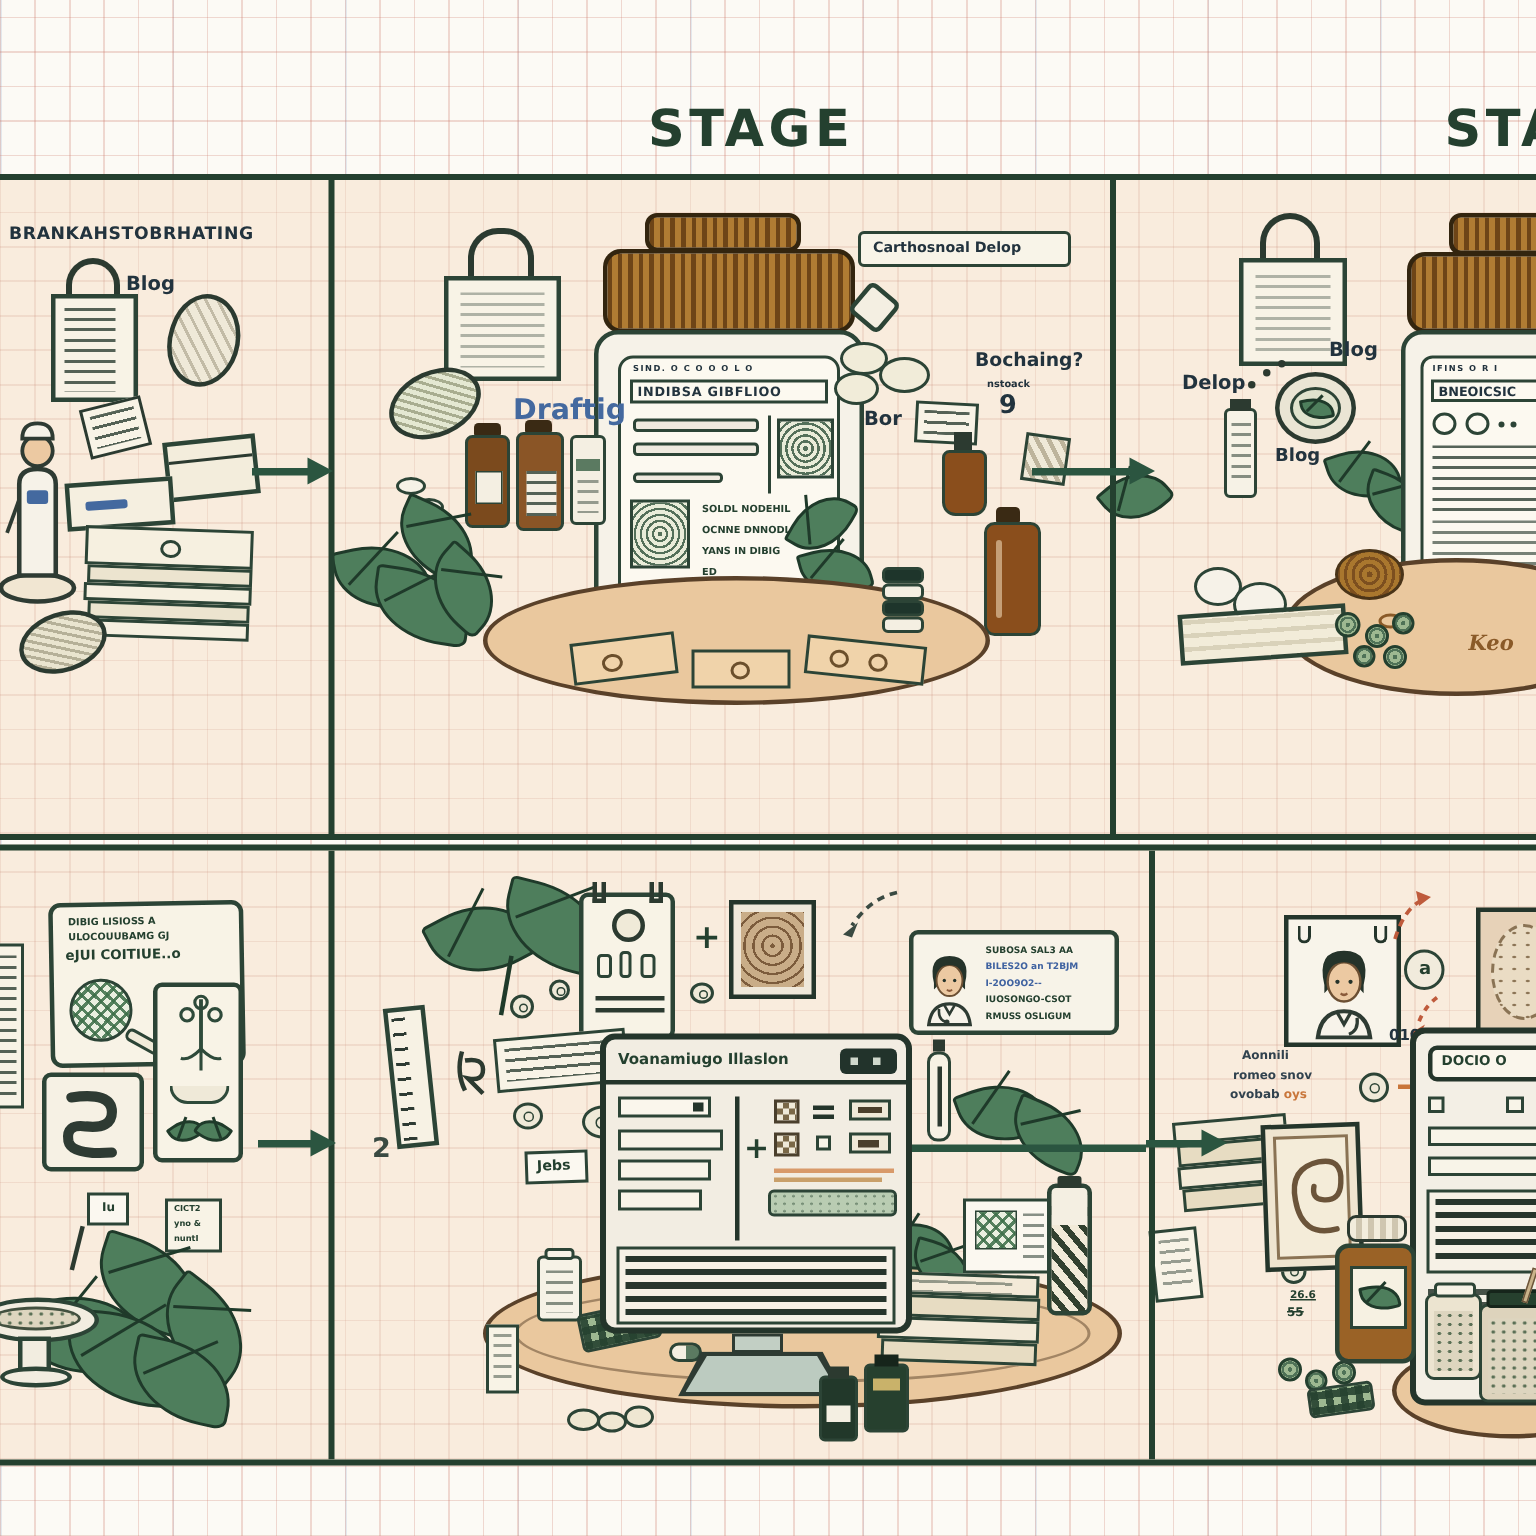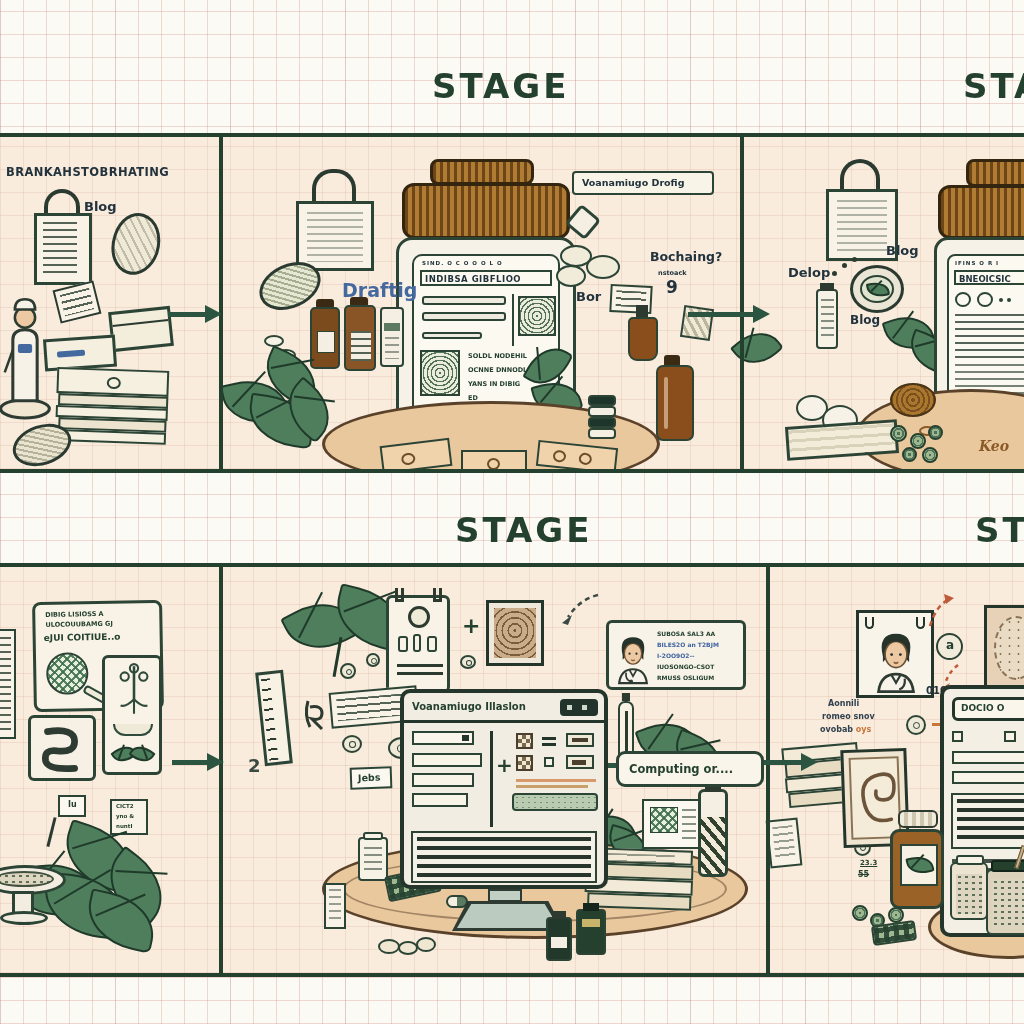--- a/index.html
+++ b/index.html
@@ -41,21 +41,21 @@
   .speck{background:radial-gradient(#5b7056 1.2px,transparent 1.4px) 0 0/7px 6px,#ddd5bf}
 </style>
 </head>
 <body>
 
 <div class="hdr" style="left:432px;top:66px">STAGE</div>
 <div class="hdr" style="left:963px;top:66px">STA</div>
 <div class="hdr" style="left:455px;top:510px">STAGE</div>
 <div class="hdr" style="left:975px;top:510px">STA</div>
 
-<div class="band" style="top:133px;height:340px">
+<div class="band" style="top:116px;height:444px">
   <div class="sep" style="left:219px"></div>
   <div class="sep" style="left:740px"></div>
 
   <div class="tx" style="left:6px;top:28px;font-size:11.5px;letter-spacing:.4px">BRANKAHSTOBRHATING</div>
   <div class="tx" style="left:84px;top:62px;font-size:13px">Blog</div>
 
   <div class="a" style="left:44px;top:52px;width:36px;height:28px;border:4px solid #2b3a30;border-bottom:none;border-radius:18px 18px 0 0"></div>
   <div class="a pp b3" style="left:34px;top:76px;width:58px;height:72px">
     <div class="a lines" style="left:6px;top:6px;width:34px;height:56px"></div>
   </div>
@@ -130,21 +130,21 @@
       </div>
     <div class="a b25" style="left:70px;top:0;width:24px;height:60px;background:#f4efe2;border-radius:4px">
         <div class="a" style="left:2px;top:14px;width:16px;height:8px;background:#5b7a61"></div>
         <div class="a lines" style="left:3px;top:28px;width:14px;height:22px;opacity:.6"></div>
       </div>
   </div>
   <div class="a ell b25" style="left:264px;top:198px;width:20px;height:12px;background:#f6f2e6"></div>
   <div class="a ell b25" style="left:276px;top:212px;width:20px;height:12px;background:#f6f2e6"></div>
 
   <div class="a b25" style="left:572px;top:34px;width:142px;height:24px;border-radius:4px;background:#f8f4e8">
-    <div class="tx" style="left:8px;top:4px;font-size:9.5px">Voanamiugo Drofig</div>
+    <div class="tx" style="left:8px;top:4px;font-size:9.5px">Carthosnoal Delop</div>
   </div>
   <div class="a b3" style="left:570px;top:72px;width:26px;height:26px;border-radius:5px;transform:rotate(40deg);background:#f4efe2"></div>
   <div class="a ell b25" style="left:560px;top:108px;width:32px;height:22px;background:#f1ecd9"></div>
   <div class="a ell b25" style="left:586px;top:118px;width:34px;height:24px;background:#f1ecd9"></div>
   <div class="a ell b25" style="left:556px;top:128px;width:30px;height:22px;background:#f1ecd9"></div>
   <div class="tx" style="left:650px;top:112px;font-size:12.5px">Bochaing?</div>
   <div class="tx" style="left:658px;top:132px;font-size:6.5px">nstoack</div>
   <div class="tx" style="left:666px;top:140px;font-size:17px">9</div>
   <div class="tx" style="left:576px;top:152px;font-size:13px">Bor</div>
   <div class="a pp b25" style="left:610px;top:148px;width:42px;height:28px;transform:rotate(3deg)">
@@ -419,23 +419,20 @@
     <div class="a b25" style="left:7px;top:138px;right:7px;height:52px;background:#f6f1e6">
         <div class="a dlines" style="left:4px;top:4px;right:4px;bottom:4px"></div>
       </div>
   </div>
   <div class="a" style="left:488px;top:322px;width:34px;height:13px;background:#c2cfc4;border:2.5px solid #2e3b33;z-index:3"></div>
   <div class="a" style="left:452px;top:334px;width:112px;height:30px;background:#2e3b33;clip-path:polygon(14% 0,86% 0,100% 100%,0 100%);z-index:3">
     <div class="a" style="left:5px;top:3px;right:5px;bottom:3px;background:#bccbc0;clip-path:polygon(14% 0,86% 0,100% 100%,0 100%)"></div>
   </div>
 
   <div class="a" style="left:596px;top:196px;width:168px;height:5px;background:#2b5540;z-index:1"></div>
-  <div class="a b3" style="left:616px;top:184px;width:148px;height:36px;border-radius:9px;background:#f9f5ea;z-index:2">
-    <div class="gx" style="left:10px;top:8px;font-size:11.5px">Computing or....</div>
-  </div>
   <div class="a" style="left:585px;top:240px;width:66px;height:56px">
     <div class="leaf" style="left:2px;top:6px;width:46px;height:36px;transform:rotate(-22deg)"></div>
     <div class="leaf" style="left:22px;top:22px;width:42px;height:32px;transform:rotate(16deg)"></div>
   </div>
   <div class="a b25" style="left:642px;top:232px;width:58px;height:50px;background:#fbf8f0">
     <div class="a hatch" style="left:6px;top:6px;width:28px;height:26px;border:1.5px solid #2c4436"></div>
     <div class="a lines" style="left:38px;top:8px;width:14px;height:34px;opacity:.7"></div>
   </div>
   <div class="a b3" style="left:698px;top:222px;width:30px;height:88px;border-radius:6px;background:linear-gradient(180deg,#f4efe2 0 30%,transparent 30%),repeating-linear-gradient(50deg,#f1ead8 0 5px,#31402f 5px 9px)">
     <div class="a" style="left:4px;top:-8px;width:16px;height:8px;background:#2c3a30;border-radius:2px"></div>
@@ -526,21 +523,21 @@
   </div>
   <div class="a" style="left:842px;top:182px;width:66px;height:98px;border:3px solid #24352b;background:#efe5d0;transform:rotate(-2deg);z-index:2">
     <div class="a" style="left:5px;top:5px;right:5px;bottom:5px;border:2px solid #8a7354;background:#f4ecd9"></div>
     <svg width="54" height="76" viewBox="0 0 60 80" style="position:absolute;left:6px;top:10px">
       <path d="M44 62 Q18 68 14 40 Q10 16 32 12 Q50 9 48 28 Q47 42 34 40 Q26 39 28 30" fill="none" stroke="#6b543a" stroke-width="4" stroke-linecap="round"></path>
     </svg>
   </div>
   <div class="gx" style="left:858px;top:250px;font-size:5.5px">IU IGJI</div>
   <div class="gx" style="left:858px;top:260px;font-size:5.5px">IU Rqio</div>
   <div class="coin" style="left:854px;top:272px;width:17px;height:17px"></div>
-  <div class="gx" style="left:860px;top:292px;font-size:7px;text-decoration:underline">23.3</div>
+  <div class="gx" style="left:860px;top:292px;font-size:7px;text-decoration:underline">26.6</div>
   <div class="gx" style="left:858px;top:303px;font-size:8px;text-decoration:line-through">55</div>
 
   <div class="a" style="left:898px;top:243px;width:40px;height:18px;border:2.5px solid #2c3a30;border-radius:6px;background:repeating-linear-gradient(90deg,#f2ecdc 0 4px,#cfc6b0 4px 8px);z-index:3"></div>
   <div class="a b3" style="left:890px;top:262px;width:54px;height:80px;border-radius:9px;background:#9a6226;z-index:3">
     <div class="a b2" style="left:7px;top:12px;width:38px;height:42px;background:#f6f1e2">
       <div class="leaf" style="left:5px;top:10px;width:26px;height:18px;transform:rotate(-12deg)"></div>
     </div>
   </div>
   <div class="a pp b25" style="left:768px;top:252px;width:32px;height:48px;transform:rotate(-6deg)">
       <div class="a lines" style="left:4px;top:5px;right:4px;bottom:5px;opacity:.6"></div>

